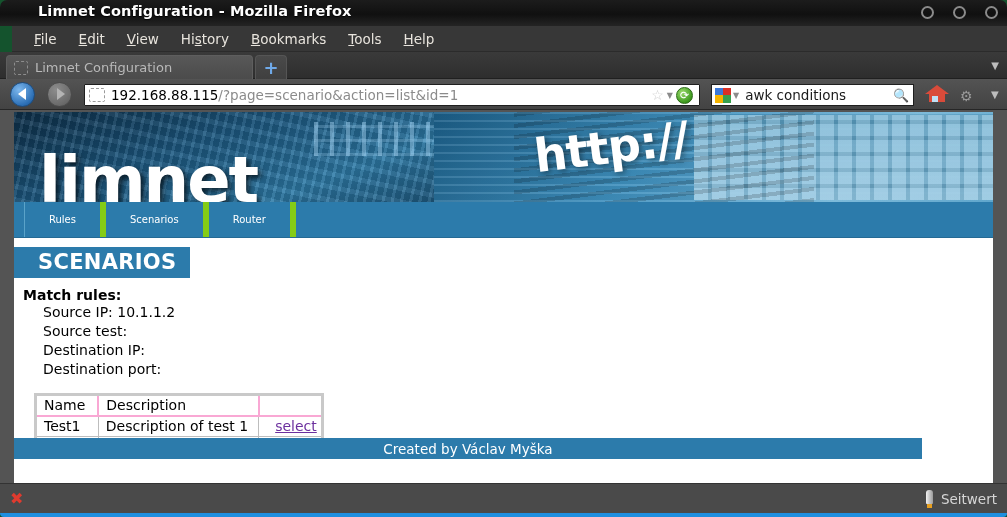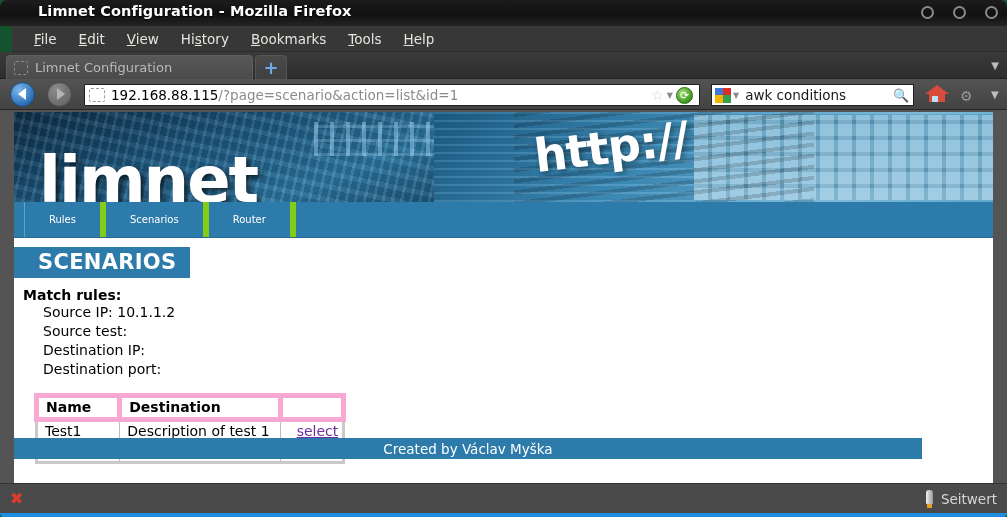--- a/index.html
+++ b/index.html
@@ -243,23 +243,23 @@
   .matchline { margin-left: 29px; font-size: 14px; color:#000; line-height: 19px; }
 
   #scentable {
     margin: 14px 0 0 20px;
     border-collapse: collapse;
     background: #ffffff;
     border: 3px solid #c9c9c9;
     font-size: 14px;
   }
   #scentable th {
-    text-align: left; font-weight: bold;
-    padding: 1px 26px 2px 7px;
-    border: 5px solid #f9a8d4;
+    text-align: left; font-weight: normal;
+    padding: 1px 12px 2px 7px;
+    border: 2px solid #f9a8d4;
     white-space: nowrap;
   }
   #scentable td {
     padding: 1px 10px 2px 7px;
     border: 1px solid #bdbdbd;
     white-space: nowrap;
   }
   #scentable th.blank, #scentable td.act { border-left: 1px solid #bdbdbd; }
   #scentable .sel {
     color: #6b2f9e; text-decoration: underline; font-size: 14px;
@@ -405,21 +405,21 @@
         <div id="matchlabel">Match rules:</div>
         <div class="matchline">Source IP: 10.1.1.2</div>
         <div class="matchline">Source test:</div>
         <div class="matchline">Destination IP:</div>
         <div class="matchline">Destination port:</div>
 
         <table id="scentable">
           <thead>
             <tr>
               <th>Name</th>
-              <th>Destination</th>
+              <th>Description</th>
               <th class="blank"></th>
             </tr>
           </thead>
           <tbody>
             <tr>
               <td>Test1</td>
               <td>Description of test 1</td>
               <td class="act"><a class="sel" href="#">select</a></td>
             </tr>
             <tr>

